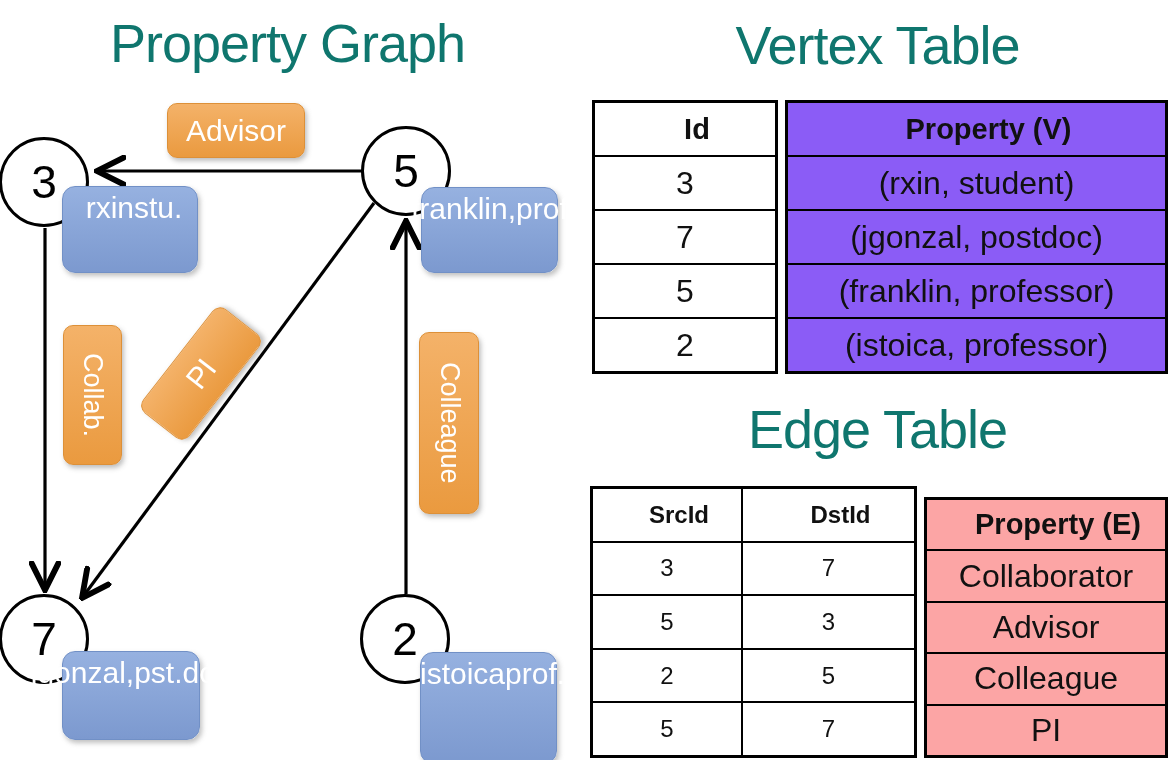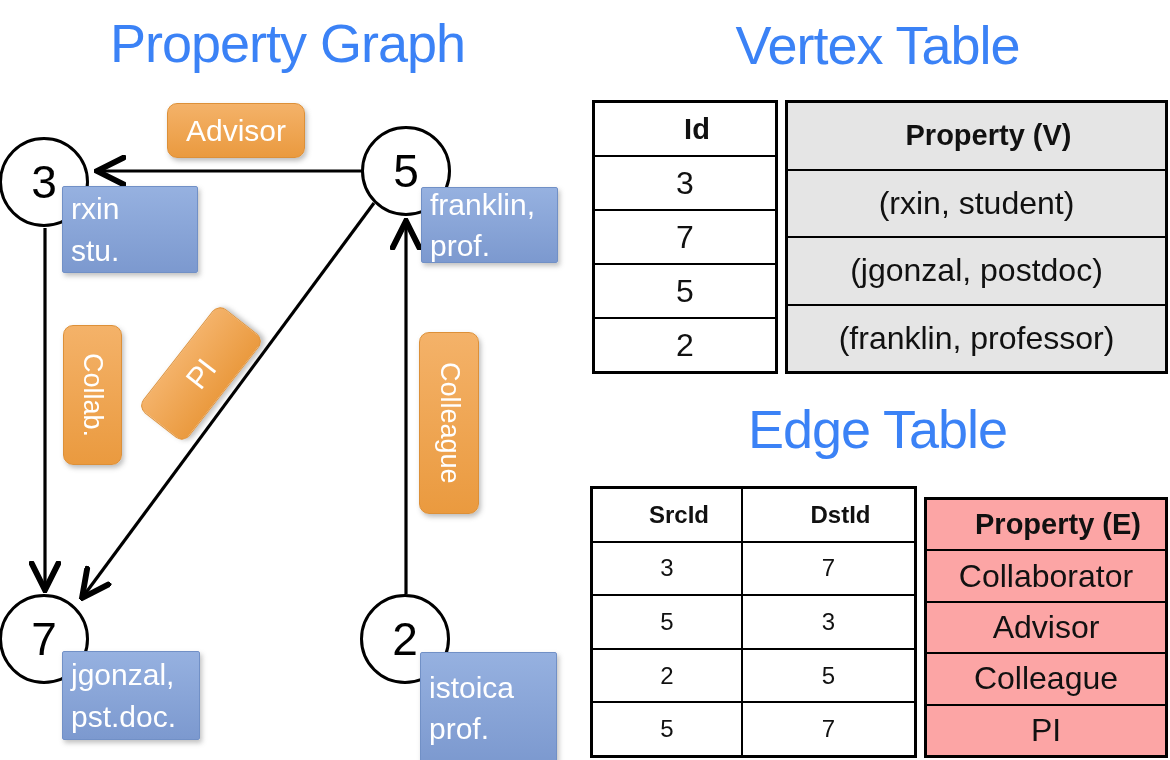--- a/index.html
+++ b/index.html
@@ -1,21 +1,21 @@
 <!DOCTYPE html>
 <html><head>
 <meta charset="utf-8">
 <style>
   html,body{margin:0;padding:0;background:#fff;}
   .canvas{
     position:relative;width:1170px;height:760px;overflow:hidden;background:#fff;
     font-family:"Liberation Sans",sans-serif;color:#111;
   }
   svg.edges{position:absolute;left:0;top:0;}
-  .title{position:absolute;text-align:center;font-size:54px;letter-spacing:-1px;color:#3b82f6;}
+  .title{position:absolute;text-align:center;font-size:54px;letter-spacing:-1px;color:#0f766e;}
   .title.graph{left:0;top:12px;width:575px;}
   .title.vertex{left:585px;top:14px;width:585px;}
   .title.edge{left:585px;top:398px;width:585px;}
 
   
   .node{
     position:absolute;width:84px;height:84px;border:3.5px solid #000;border-radius:50%;
     background:#fff;display:flex;align-items:center;justify-content:center;
     font-size:46px;color:#000;z-index:2;
   }
@@ -24,37 +24,37 @@
     position:absolute;z-index:3;border-radius:10px;color:#fff;
     background:linear-gradient(#f4b269,#ea9a3f);
     border:1.5px solid #dd9038;
     box-shadow:2px 3px 5px rgba(110,110,110,.45);
     display:flex;align-items:center;justify-content:center;
   }
   .opill.horiz{font-size:30px;}
   .opill.vert{writing-mode:vertical-rl;text-orientation:mixed;font-size:27px;}
   
   .bpill{
-    position:absolute;z-index:4;border-radius:2px;color:#fff;
+    position:absolute;z-index:4;border-radius:13px;color:#fff;
     background:linear-gradient(#96b1e0,#7c99cf);
     border:1.5px solid #7190c6;
     box-shadow:2px 3px 5px rgba(100,100,100,.4);
-    display:flex;flex-direction:column;justify-content:center;
+    display:flex;flex-direction:row;justify-content:center;
     padding-left:8px;font-size:30px;line-height:1.38;box-sizing:border-box;
   }
 
   
   .tblwrap{position:absolute;display:flex;gap:7px;}
   .sub{border:3px solid #000;display:flex;flex-direction:column;background:#fff;box-sizing:border-box;}
   .row{flex:1;display:flex;align-items:center;justify-content:center;font-size:32px;}
   .row + .row{border-top:2.5px solid #000;}
   .hdr{font-weight:bold;font-size:29px;padding-left:24px;}
   .vwrap{left:592px;top:100px;width:576px;height:274px;}
   .vsub-id{width:186px;}
-  .vsub-prop{flex:1;background:#e5e5e5;}
+  .vsub-prop{flex:1;background:#8b5cf6;}
   .ewrap{left:590px;top:486px;width:578px;height:272px;}
   .esub-ids{width:327px;}
   .esub-prop{flex:1;background:#fca5a5;margin-top:11px;}
   .erow{flex:1;display:flex;}
   .erow + .erow{border-top:2.5px solid #000;}
   .ecell{display:flex;align-items:center;justify-content:center;font-size:24px;box-sizing:border-box;}
   .ecell.src{width:150px;border-right:2.5px solid #000;}
   .ecell.dst{flex:1;text-align:center;}
 </style>
 </head>
@@ -93,21 +93,21 @@
 
   <div class="opill horiz" style="left:167px;top:103px;width:136px;height:53px;">Advisor</div>
   <div class="opill vert" style="left:63px;top:325px;width:57px;height:138px;">Collab.</div>
   <div class="opill horiz" style="left:135px;top:344px;width:130px;height:57px;transform:rotate(-52deg);">PI</div>
   <div class="opill vert" style="left:419px;top:332px;width:58px;height:180px;">Colleague</div>
 
   <div class="bpill" style="left:62px;top:186px;width:136px;height:87px;">
     <span>rxin</span>
     <span>stu.</span>
   </div>
-  <div class="bpill" style="left:421px;top:187px;width:137px;height:76px;">
+  <div class="bpill" style="left:421px;top:187px;width:137px;height:86px;">
     <span>franklin,</span>
     <span>prof.</span>
   </div>
   <div class="bpill" style="left:62px;top:651px;width:138px;height:89px;">
     <span>jgonzal,</span>
     <span>pst.doc.</span>
   </div>
   <div class="bpill" style="left:420px;top:652px;width:137px;height:112px;">
     <span>istoica</span>
     <span>prof.</span>
@@ -119,20 +119,21 @@
       <div class="row">3</div>
       <div class="row">7</div>
       <div class="row">5</div>
       <div class="row">2</div>
     </div>
     <div class="sub vsub-prop">
       <div class="row hdr">Property (V)</div>
       <div class="row">(rxin, student)</div>
       <div class="row">(jgonzal, postdoc)</div>
       <div class="row">(franklin, professor)</div>
+      <div class="row">(istoica, professor)</div>
     </div>
   </div>
 
   <div class="tblwrap ewrap">
     <div class="sub esub-ids">
       <div class="erow">
         <div class="ecell src hdr">SrcId</div>
         <div class="ecell dst hdr">DstId</div>
       </div>
       <div class="erow">

